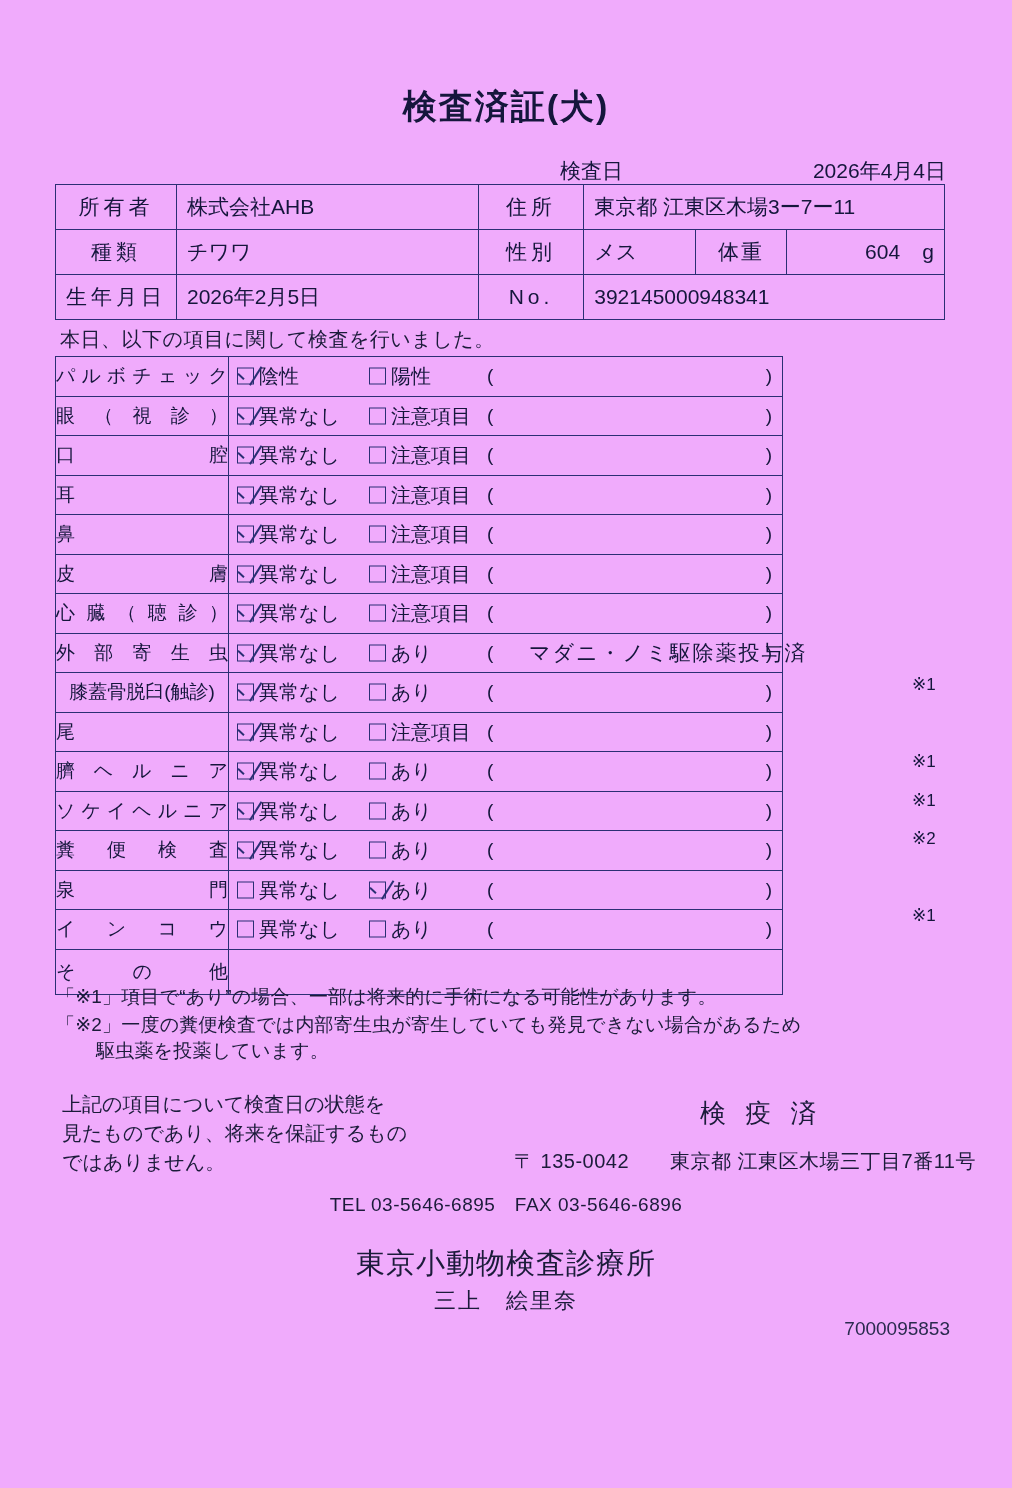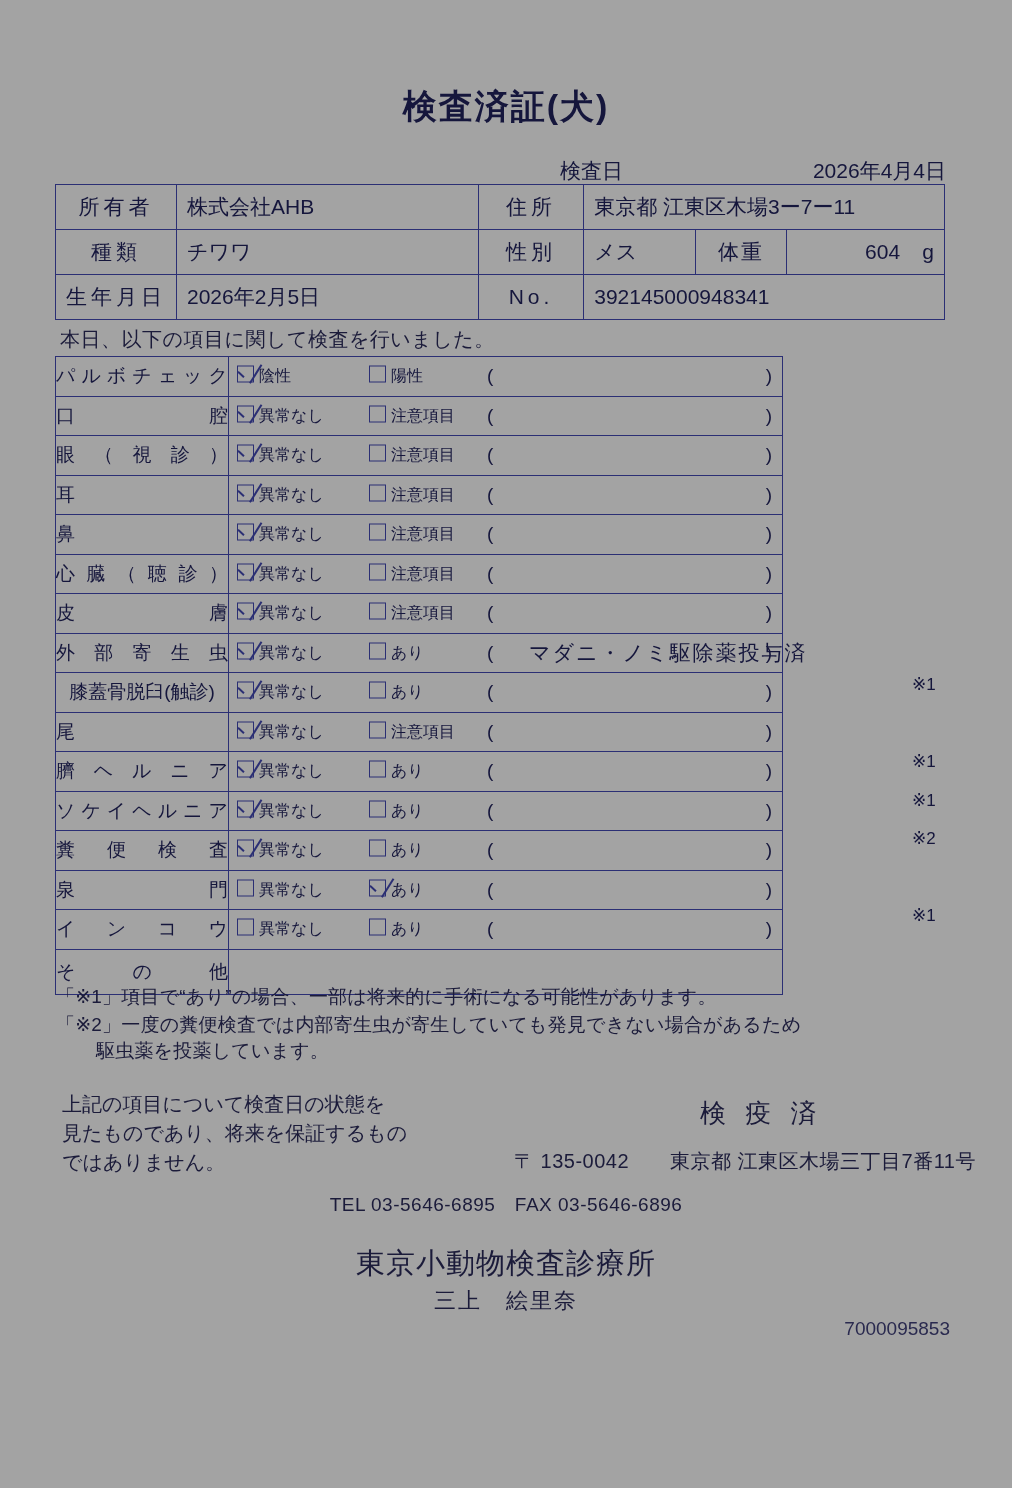--- a/index.html
+++ b/index.html
@@ -11,21 +11,21 @@
     width: 1012px;
     height: 1488px;
     position: relative;
     font-family: "Liberation Sans", "DejaVu Sans", sans-serif;
     color: #1b1b3a;
     -webkit-font-smoothing: antialiased;
   }
   .page {
     position: absolute;
     inset: 0;
-    background: #a3a3a3;
+    background: #f0abfc;
   }
   
   .doc-title {
     position: absolute;
     top: 84px;
     left: 0;
     width: 1012px;
     text-align: center;
     font-size: 34px;
     letter-spacing: 2px;
@@ -127,21 +127,21 @@
   }
   .c-name.tight span { text-align-last: center; letter-spacing: 0; }
   .c-opts {
     position: relative;
     padding-left: 0;
   }
   .opt {
     position: absolute;
     top: 50%;
     transform: translateY(-50%);
-    font-size: 16px;
+    font-size: 20px;
   }
   .opt1 { left: 8px; }
   .opt2 { left: 140px; }
   .paren-open { position: absolute; left: 258px; top: 50%; transform: translateY(-50%); font-size: 19px;}
   .paren-close { position: absolute; right: 10px; top: 50%; transform: translateY(-50%); font-size: 19px;}
   .free-note {
     position: absolute;
     left: 300px;
     top: 50%;
     transform: translateY(-50%);
@@ -302,66 +302,66 @@
         <tr>
           <td class="c-name"><span>パルボチェック</span></td>
           <td class="c-opts">
             <span class="opt opt1"><span class="box checked"></span><span>陰性</span></span>
             <span class="opt opt2"><span class="box"></span><span>陽性</span></span>
             <span class="paren-open">(</span>
             <span class="paren-close">)</span>
           </td>
         </tr>
         <tr>
+          <td class="c-name"><span>眼（視診）</span></td>
+          <td class="c-opts">
+            <span class="opt opt1"><span class="box checked"></span><span>異常なし</span></span>
+            <span class="opt opt2"><span class="box"></span><span>注意項目</span></span>
+            <span class="paren-open">(</span>
+            <span class="paren-close">)</span>
+          </td>
+        </tr>
+        <tr>
           <td class="c-name"><span>口腔</span></td>
           <td class="c-opts">
             <span class="opt opt1"><span class="box checked"></span><span>異常なし</span></span>
             <span class="opt opt2"><span class="box"></span><span>注意項目</span></span>
             <span class="paren-open">(</span>
             <span class="paren-close">)</span>
           </td>
         </tr>
         <tr>
-          <td class="c-name"><span>眼（視診）</span></td>
-          <td class="c-opts">
-            <span class="opt opt1"><span class="box checked"></span><span>異常なし</span></span>
-            <span class="opt opt2"><span class="box"></span><span>注意項目</span></span>
-            <span class="paren-open">(</span>
-            <span class="paren-close">)</span>
-          </td>
-        </tr>
-        <tr>
           <td class="c-name"><span>耳</span></td>
           <td class="c-opts">
             <span class="opt opt1"><span class="box checked"></span><span>異常なし</span></span>
             <span class="opt opt2"><span class="box"></span><span>注意項目</span></span>
             <span class="paren-open">(</span>
             <span class="paren-close">)</span>
           </td>
         </tr>
         <tr>
           <td class="c-name"><span>鼻</span></td>
           <td class="c-opts">
             <span class="opt opt1"><span class="box checked"></span><span>異常なし</span></span>
             <span class="opt opt2"><span class="box"></span><span>注意項目</span></span>
             <span class="paren-open">(</span>
             <span class="paren-close">)</span>
           </td>
         </tr>
         <tr>
+          <td class="c-name"><span>皮膚</span></td>
+          <td class="c-opts">
+            <span class="opt opt1"><span class="box checked"></span><span>異常なし</span></span>
+            <span class="opt opt2"><span class="box"></span><span>注意項目</span></span>
+            <span class="paren-open">(</span>
+            <span class="paren-close">)</span>
+          </td>
+        </tr>
+        <tr>
           <td class="c-name"><span>心臓（聴診）</span></td>
-          <td class="c-opts">
-            <span class="opt opt1"><span class="box checked"></span><span>異常なし</span></span>
-            <span class="opt opt2"><span class="box"></span><span>注意項目</span></span>
-            <span class="paren-open">(</span>
-            <span class="paren-close">)</span>
-          </td>
-        </tr>
-        <tr>
-          <td class="c-name"><span>皮膚</span></td>
           <td class="c-opts">
             <span class="opt opt1"><span class="box checked"></span><span>異常なし</span></span>
             <span class="opt opt2"><span class="box"></span><span>注意項目</span></span>
             <span class="paren-open">(</span>
             <span class="paren-close">)</span>
           </td>
         </tr>
         <tr>
           <td class="c-name"><span>外部寄生虫</span></td>
           <td class="c-opts">

